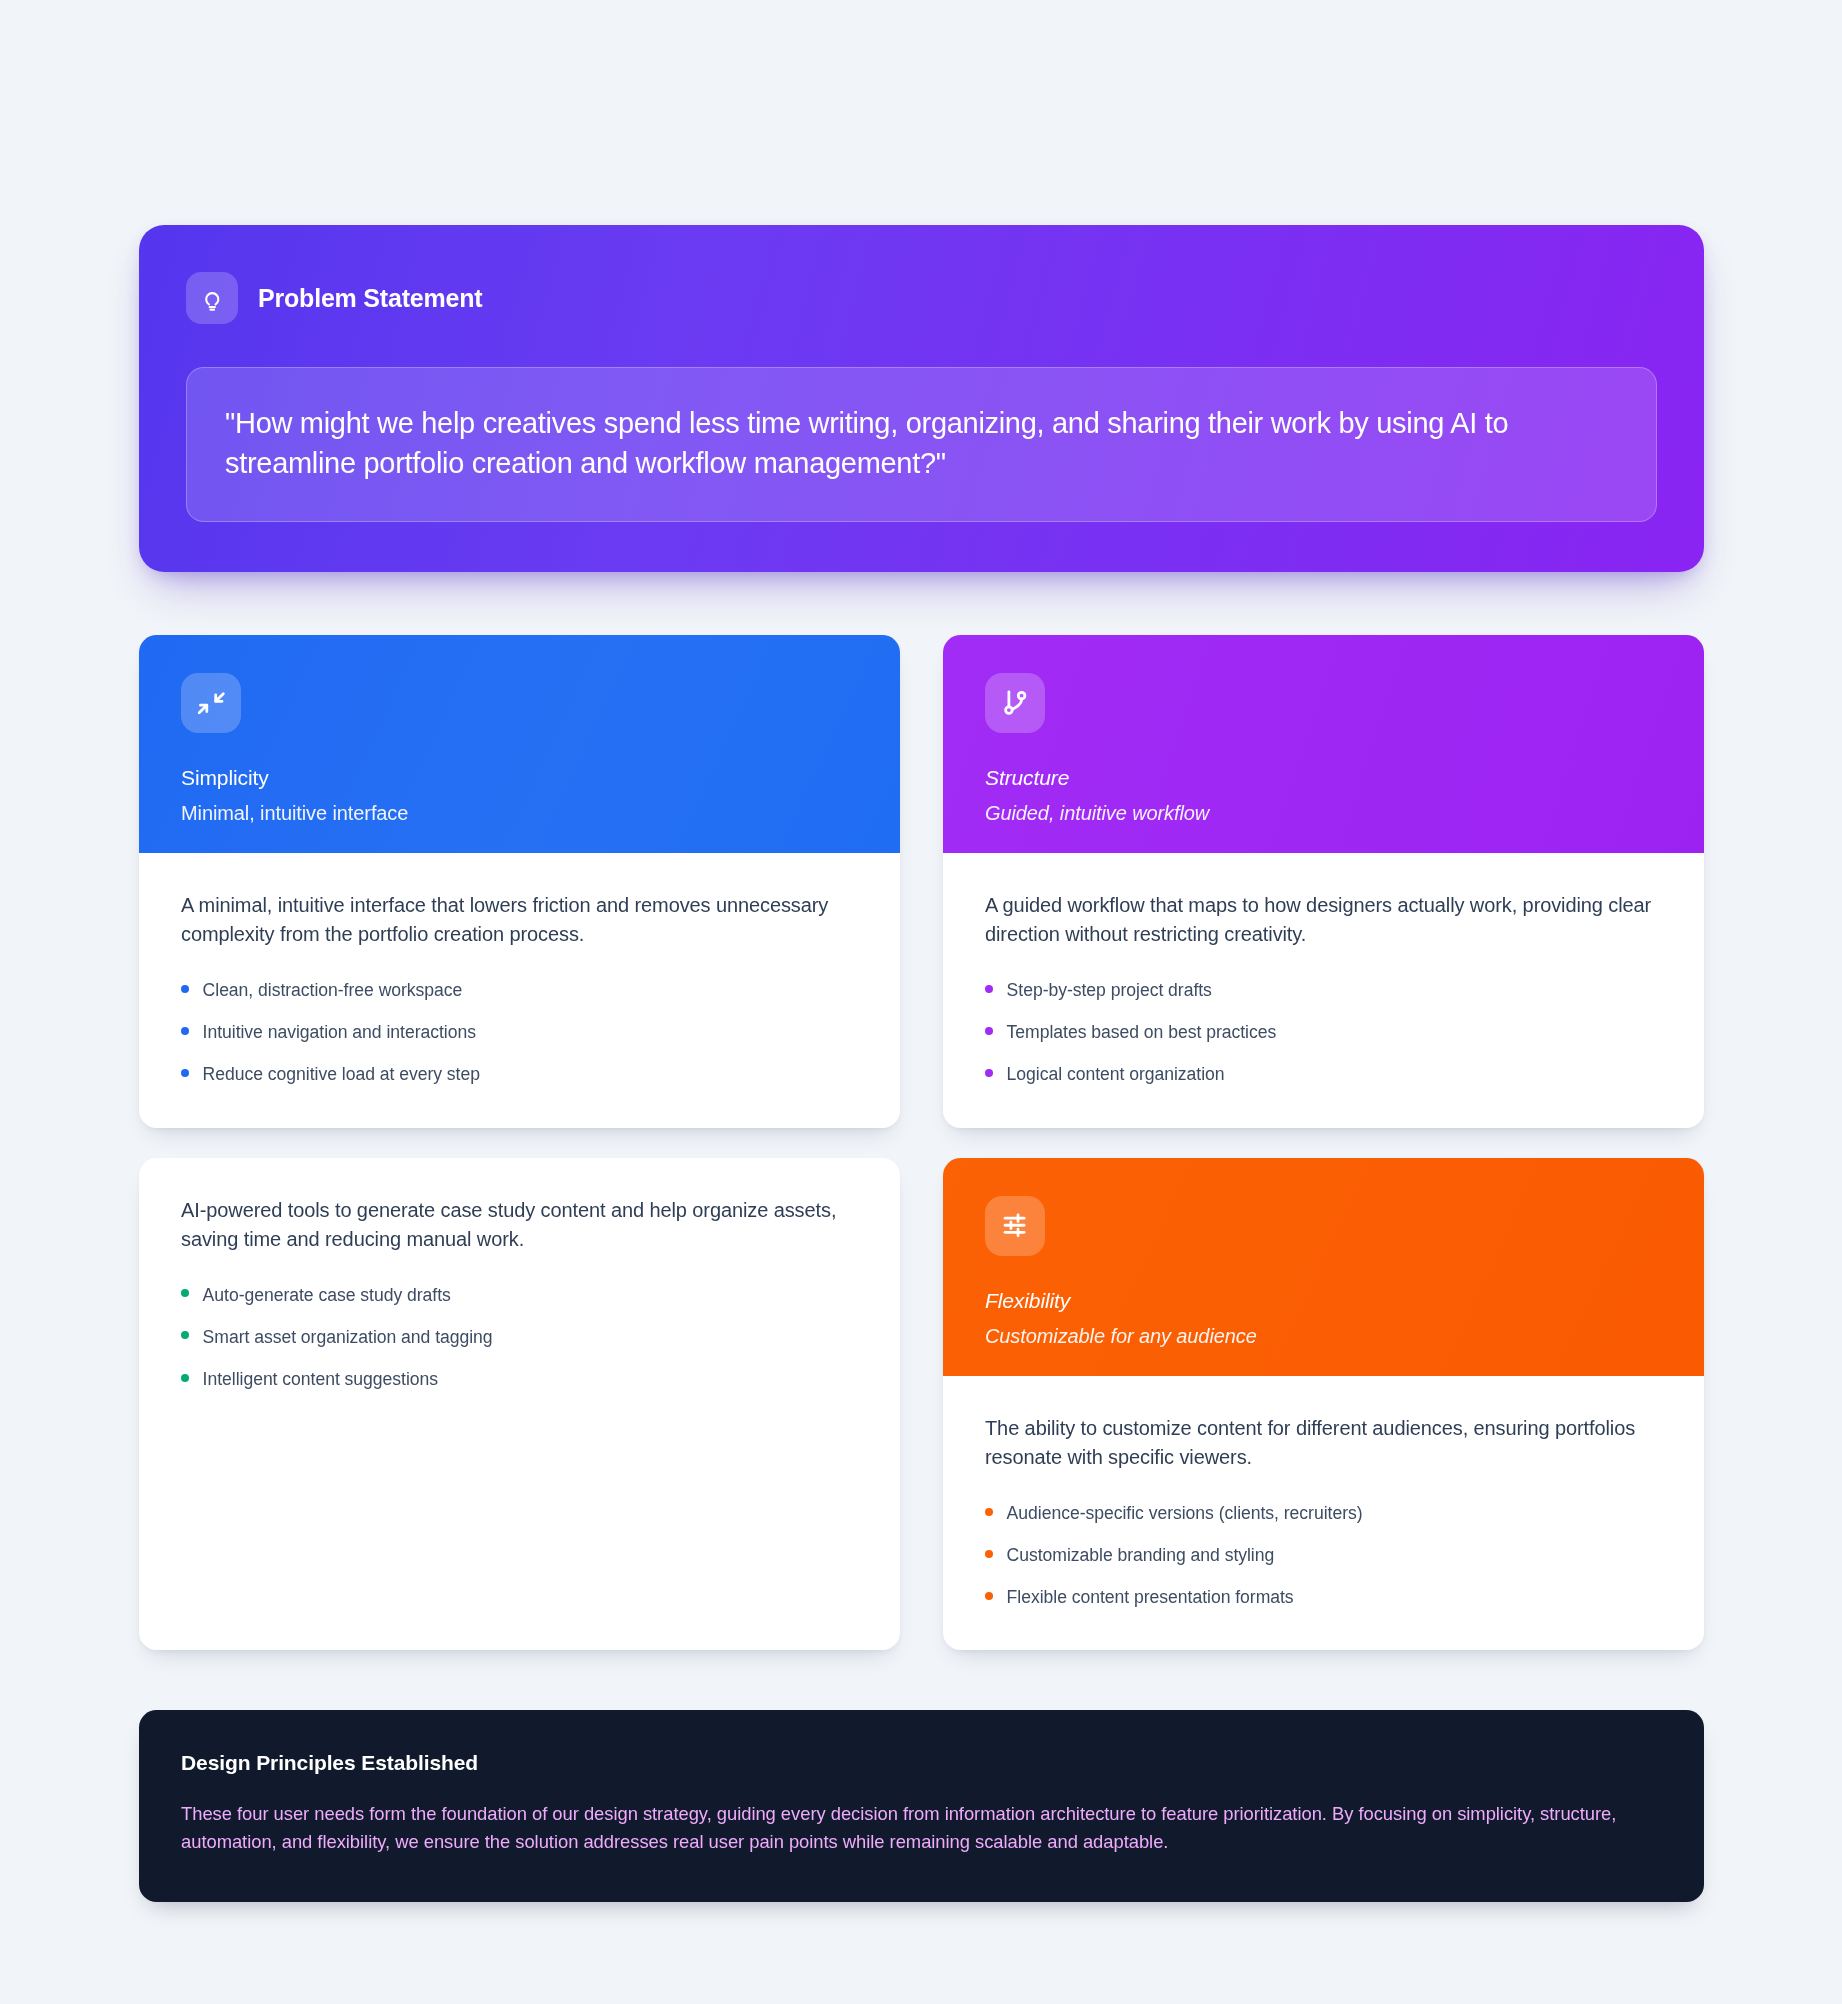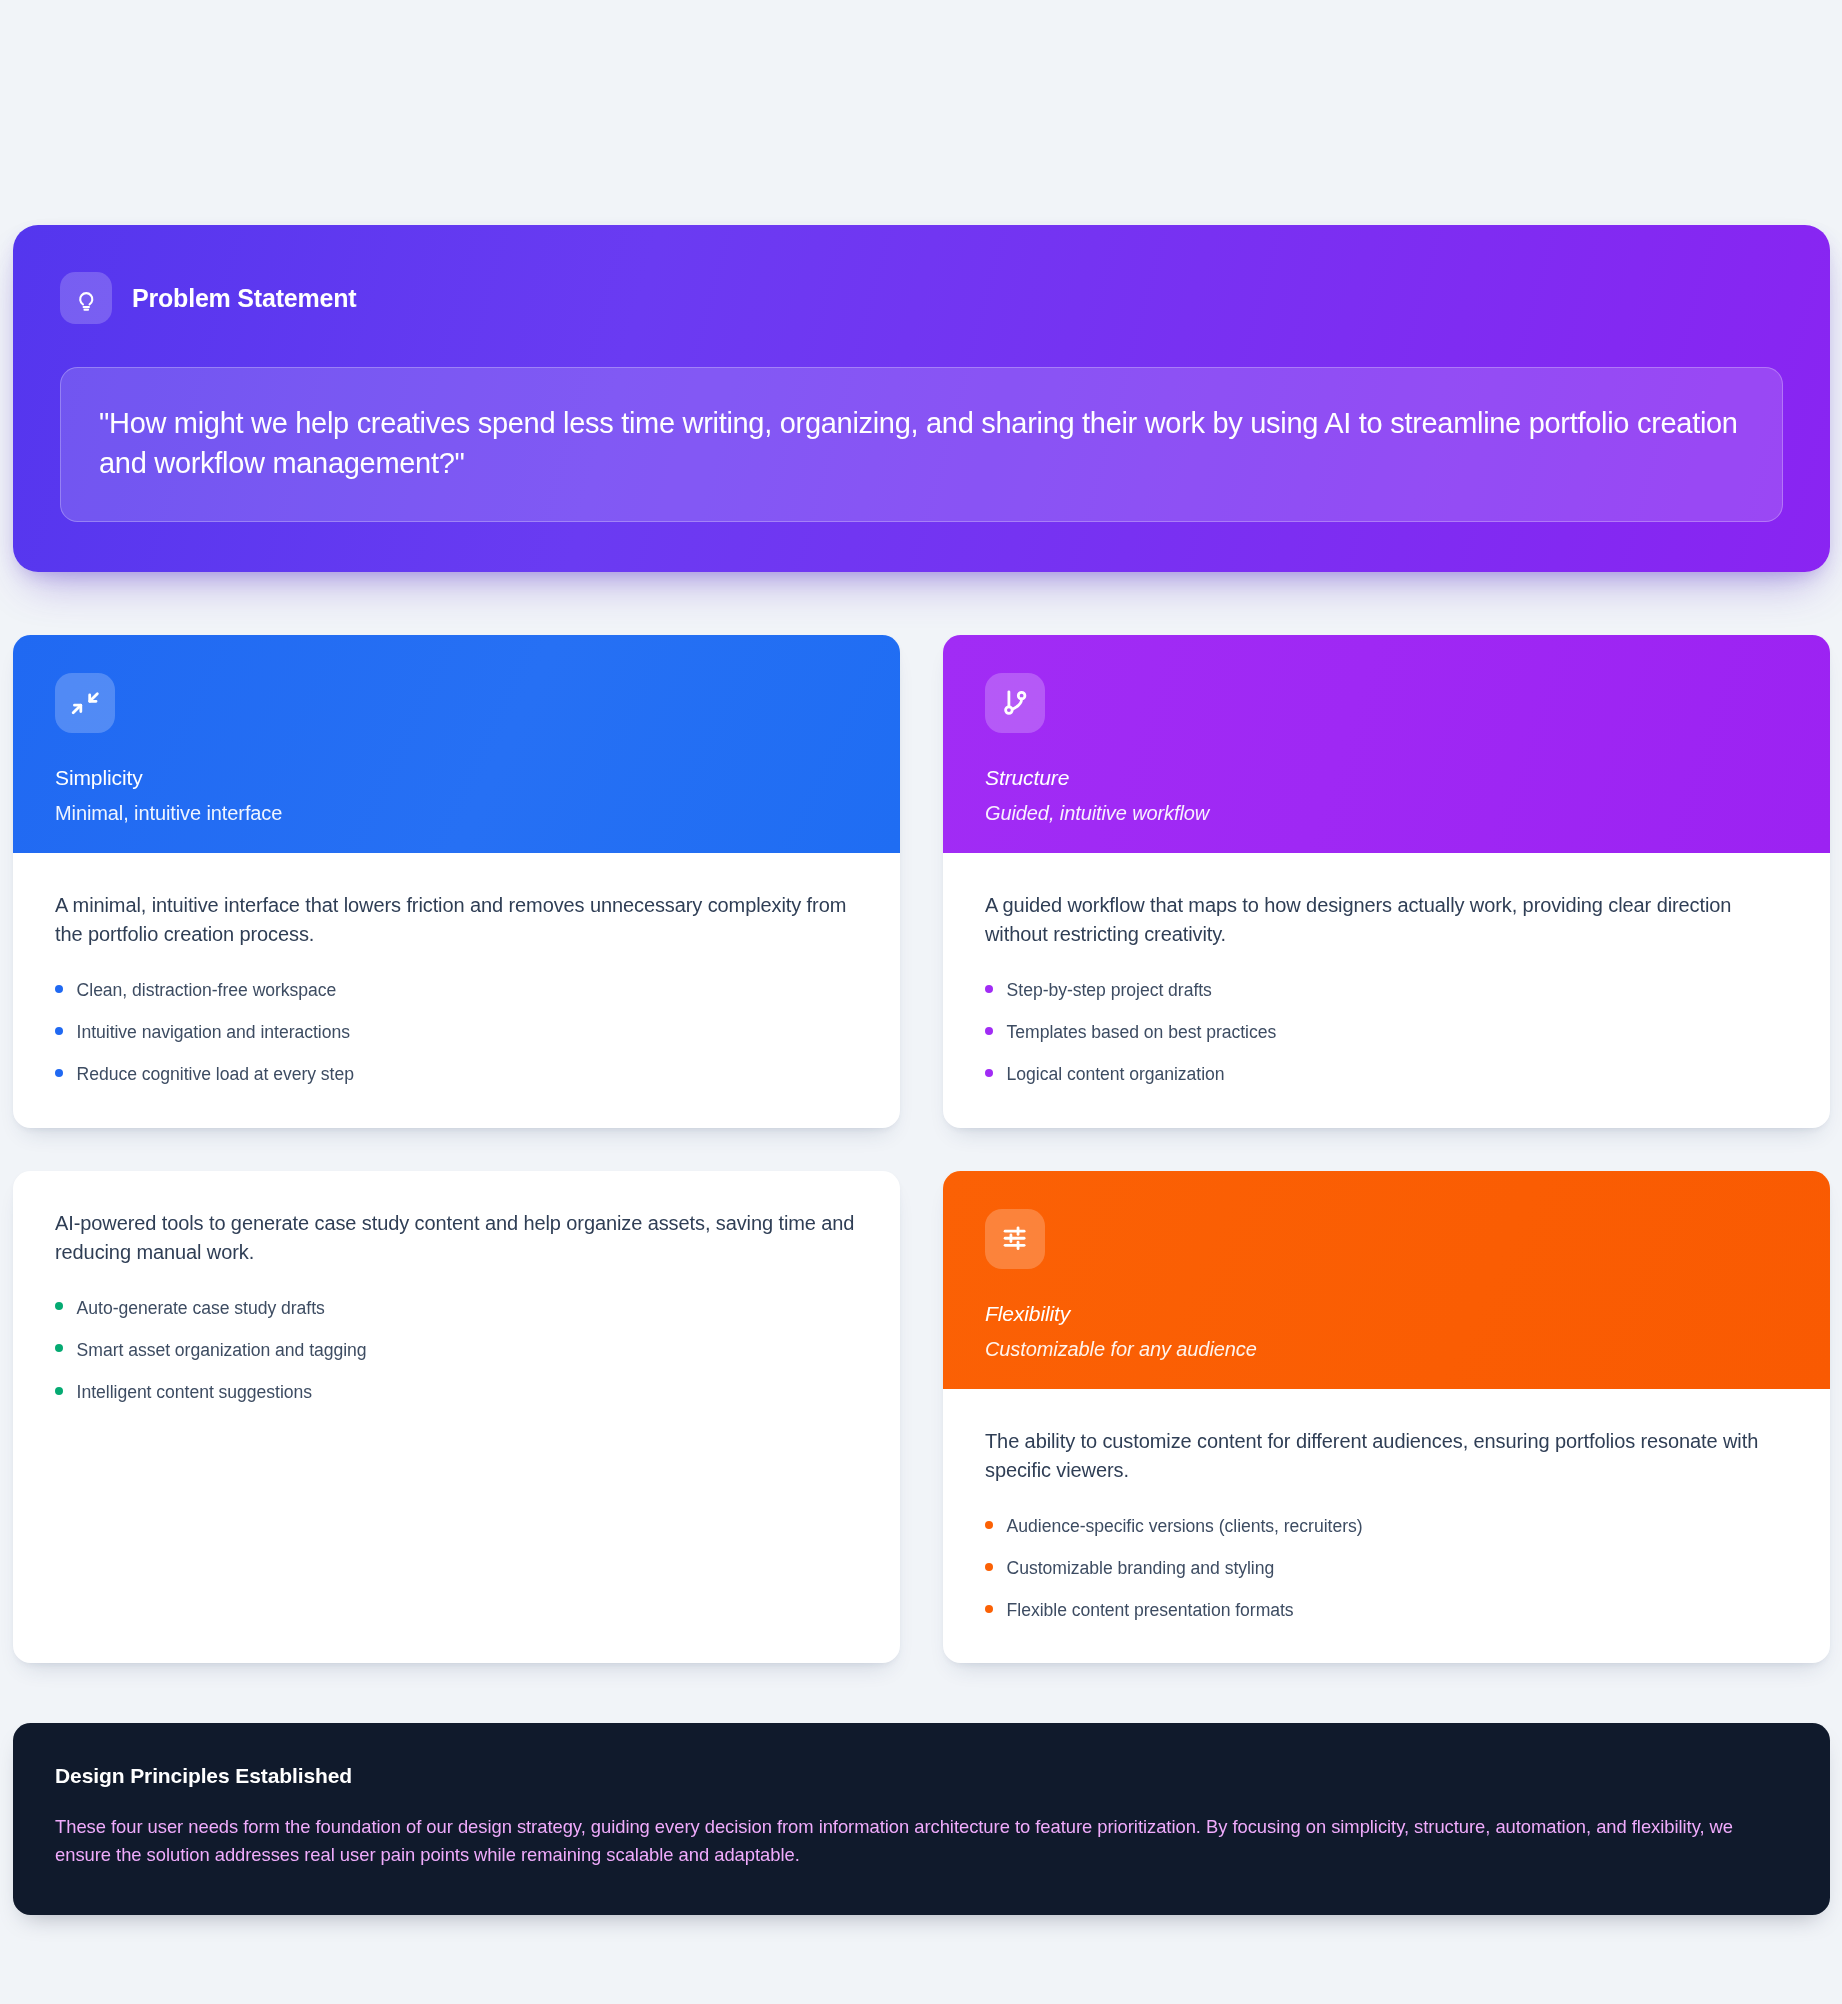--- a/index.html
+++ b/index.html
@@ -10,21 +10,21 @@
   }
 
   body {
     font-family: "Liberation Sans", sans-serif;
     min-height: 2049px;
     padding: 225px 0 0 0;
     -webkit-font-smoothing: antialiased;
   }
 
   .page {
-    width: 1817px;
+    width: 1565px;
     margin: 0 auto;
   }
 
   
   .hero {
     border-radius: 25px;
     background: linear-gradient(105deg, #5436ee 0%, #6a3bf2 34%, #8a24f2 100%);
     padding: 47px 47px 50px 47px;
     box-shadow: 0 24px 44px -16px rgba(90, 50, 200, 0.42),
                 0 7.2px 19px -7.2px rgba(80, 50, 190, 0.30);
@@ -70,21 +70,21 @@
     font-size: 29px;
     line-height: 1.38;
     font-weight: 400;
     letter-spacing: -0.3px;
   }
 
   
   .grid {
     display: grid;
     grid-template-columns: 1fr 1fr;
-    gap: 43px 43px;
+    gap: 30px 43px;
     margin-bottom: 60px;
   }
 
   .card {
     border-radius: 17.6px;
     background: #ffffff;
     overflow: hidden;
     box-shadow: 0 13px 25px -12px rgba(35, 55, 95, 0.20),
                 0 2.4px 7.2px -3.2px rgba(35, 55, 95, 0.10);
     display: flex;

